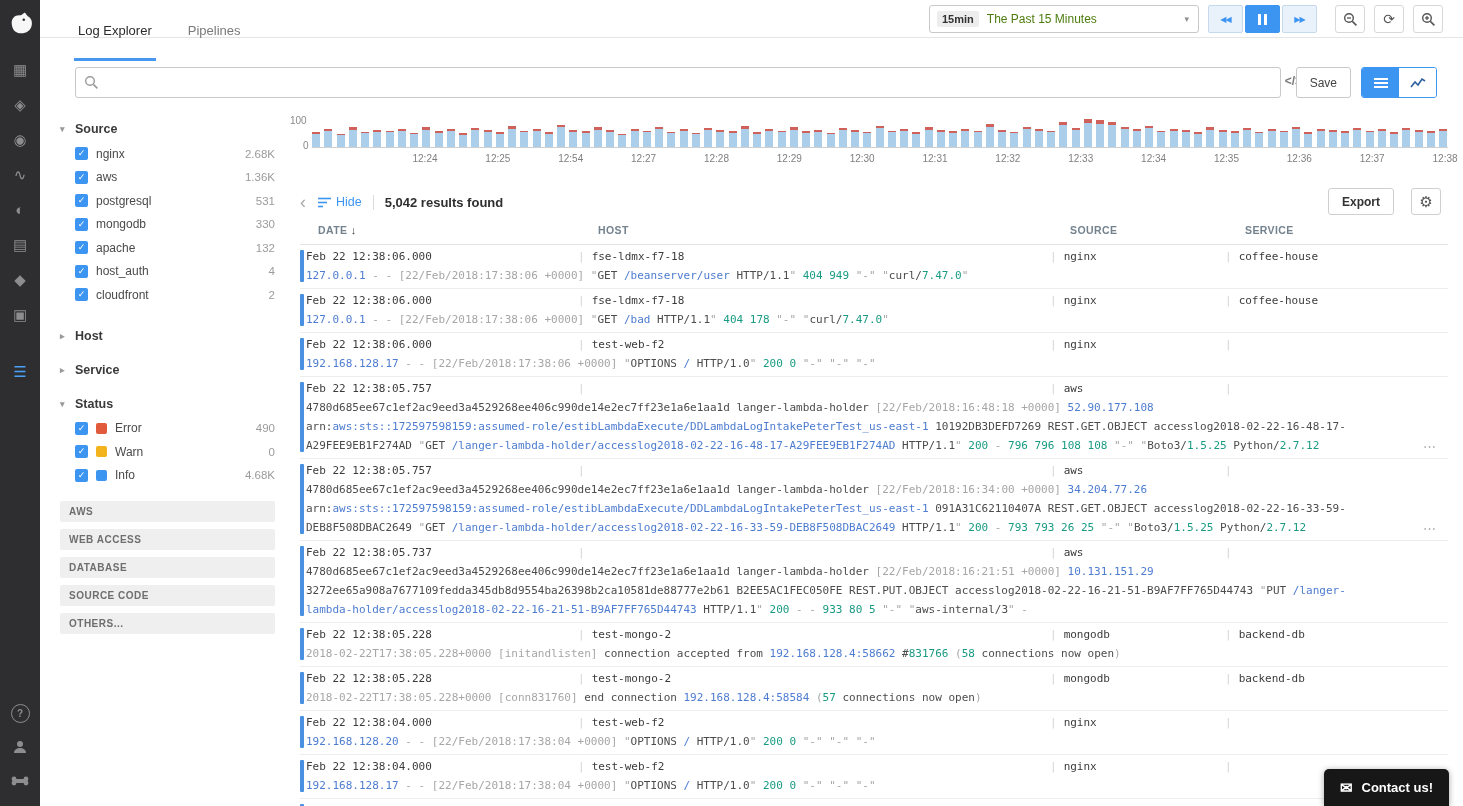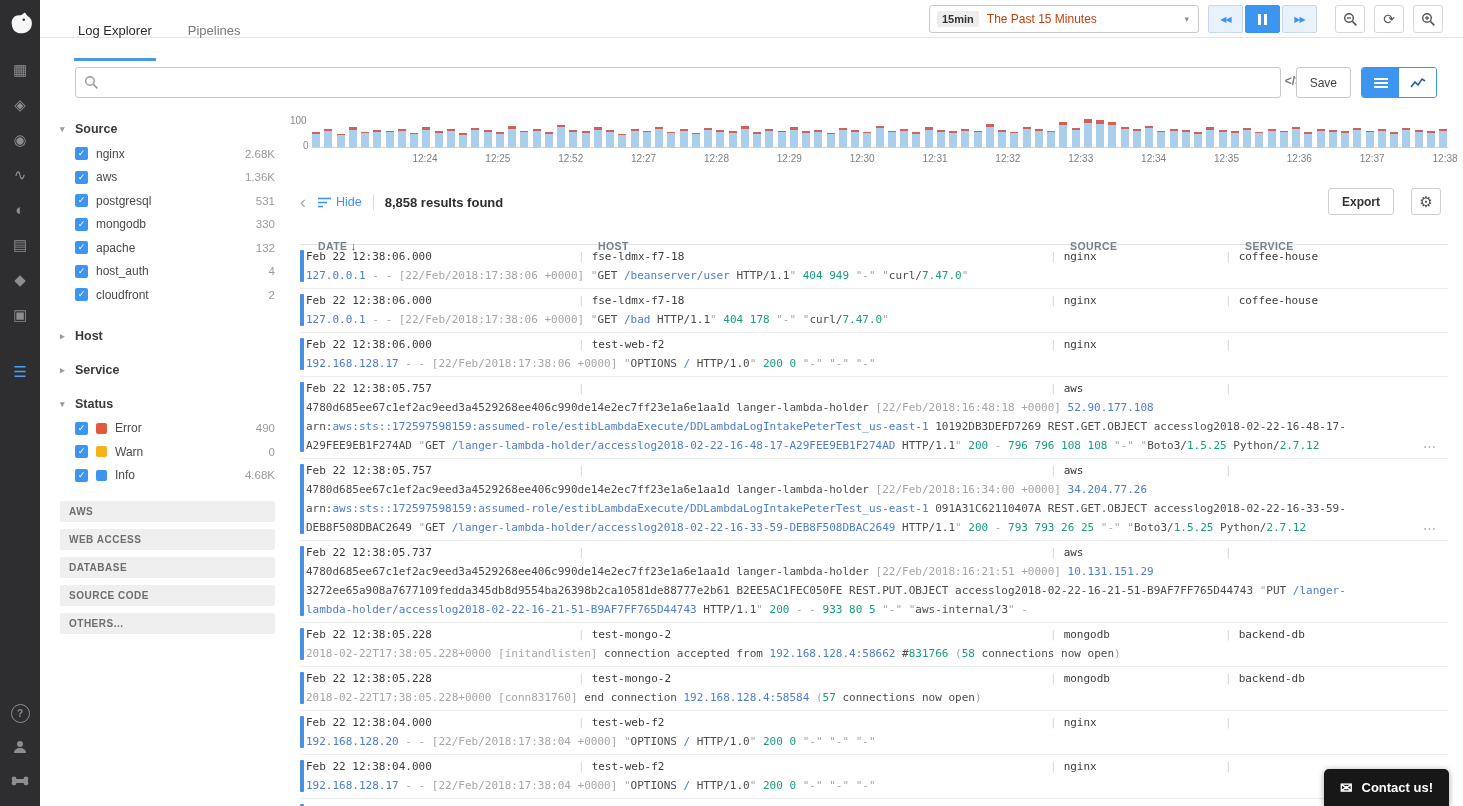--- a/index.html
+++ b/index.html
@@ -25,21 +25,21 @@
           border-bottom:1px solid #e5e5e5;z-index:20;}
   .tabs{position:absolute;left:20px;top:0;height:37px;display:flex;}
   .tab{height:37px;display:flex;align-items:center;padding:12px 18px;font-size:13px;color:#7a7a7a;
        position:relative;cursor:pointer;}
   .tab.active{color:#2b2b2b;}
   .tab.active::after{content:"";position:absolute;left:14px;right:14px;bottom:0;height:3px;background:#4796f0;}
   .time-select{position:absolute;right:264px;top:5px;width:268px;height:26px;border:1px solid #c9c9c9;
                border-radius:3px;display:flex;align-items:center;background:#fff;cursor:pointer;}
   .time-badge{background:#ededed;border-radius:2px;font-size:11px;font-weight:bold;color:#333;
               padding:2px 5px;margin-left:7px;}
-  .time-label{font-size:12px;color:#c2410c;margin-left:8px;}
+  .time-label{font-size:12px;color:#4d7c0f;margin-left:8px;}
   .caret{margin-left:auto;margin-right:9px;color:#8f8f8f;font-size:9px;}
   .playback{position:absolute;right:146px;top:5px;display:flex;gap:2px;}
   .pb{width:33px;height:26px;border:1px solid #c6d9ec;background:#e9f1fa;color:#3d95f2;border-radius:2px;
       display:flex;align-items:center;justify-content:center;font-size:8px;letter-spacing:-1px;cursor:pointer;}
   .pb.pause{background:#3d95f2;border-color:#3d95f2;gap:3px;}
   .pb.pause i{display:block;width:3px;height:11px;background:#fff;}
   .zoom-controls{position:absolute;right:20px;top:5px;display:flex;gap:9px;}
   .icon-btn{width:28px;height:26px;border:1px solid #d8d8d8;border-radius:3px;background:#fff;color:#555;
             display:flex;align-items:center;justify-content:center;font-size:14px;cursor:pointer;}
 
@@ -96,21 +96,21 @@
   .results-count{font-size:13px;font-weight:bold;color:#2f2f2f;}
   .export-btn{position:absolute;right:54px;top:1px;height:27px;box-sizing:border-box;border:1px solid #cfcfcf;
               border-radius:3px;background:#fff;font-size:12px;font-weight:bold;color:#333;padding:0 13px;
               display:flex;align-items:center;cursor:pointer;}
   .gear-btn{position:absolute;right:7px;top:1px;width:30px;height:27px;box-sizing:border-box;border:1px solid #cfcfcf;
             border-radius:3px;background:#fff;color:#555;font-size:15px;display:flex;align-items:center;
             justify-content:center;cursor:pointer;}
 
   
   .table-header{position:absolute;left:300px;top:222px;width:1148px;height:22px;border-bottom:1px solid #e3e3e3;}
-  .th-cell{position:absolute;top:18px;font-size:10.5px;font-weight:bold;letter-spacing:.4px;color:#74828e;cursor:pointer;}
+  .th-cell{position:absolute;top:2px;font-size:10.5px;font-weight:bold;letter-spacing:.4px;color:#74828e;cursor:pointer;}
   .th-cell .sort{color:#444;font-size:11px;}
   .log-list{position:absolute;left:300px;top:245px;width:1148px;height:561px;overflow:hidden;}
   .log-row{position:relative;border-bottom:1px solid #ededf0;padding:2px 0 3px;cursor:pointer;}
   .level-bar{position:absolute;left:0;top:5px;bottom:6px;width:4px;border-radius:1px;background:#4a90e2;}
   .row-body{margin-left:6px;font-family:"DejaVu Sans Mono","Liberation Mono",monospace;font-size:11px;}
   .meta{display:flex;height:19px;line-height:19px;color:#3b3b3b;white-space:nowrap;}
   .c-date{width:272px;flex:none;overflow:hidden;}
   .c-host{width:472px;flex:none;overflow:hidden;}
   .c-src{width:175px;flex:none;overflow:hidden;}
   .c-svc{flex:1;overflow:hidden;}
@@ -696,21 +696,21 @@
         <i class="hbar-val" style="height: 14.28px;"></i>
       </div>
       <div class="hbar">
         <i class="hbar-err" style="height: 2.24px;"></i>
         <i class="hbar-val" style="height: 15.68px;"></i>
       </div>
     </div>
   <div class="xlabels">
       <span class="xlabel" style="left: 113px;">12:24</span>
       <span class="xlabel" style="left: 185.86px;">12:25</span>
-      <span class="xlabel" style="left: 258.72px;">12:52</span>
+      <span class="xlabel" style="left: 258.72px;">12:54</span>
       <span class="xlabel" style="left: 331.58px;">12:27</span>
       <span class="xlabel" style="left: 404.44px;">12:28</span>
       <span class="xlabel" style="left: 477.3px;">12:29</span>
       <span class="xlabel" style="left: 550.16px;">12:30</span>
       <span class="xlabel" style="left: 623.02px;">12:31</span>
       <span class="xlabel" style="left: 695.88px;">12:32</span>
       <span class="xlabel" style="left: 768.74px;">12:33</span>
       <span class="xlabel" style="left: 841.6px;">12:34</span>
       <span class="xlabel" style="left: 914.46px;">12:35</span>
       <span class="xlabel" style="left: 987.32px;">12:36</span>
@@ -723,21 +723,21 @@
   <span class="back-arrow">‹</span>
   <span class="hide-ctl">
     <svg width="13" height="11" viewBox="0 0 13 11">
       <line x1="0" y1="1.5" x2="13" y2="1.5" stroke="#3d95f2" stroke-width="1.6"></line>
       <line x1="0" y1="5.5" x2="9" y2="5.5" stroke="#3d95f2" stroke-width="1.6"></line>
       <line x1="0" y1="9.5" x2="5" y2="9.5" stroke="#3d95f2" stroke-width="1.6"></line>
     </svg>
     <span>Hide</span>
   </span>
   <span class="vdiv"></span>
-  <span class="results-count">8,858 results found</span>
+  <span class="results-count">5,042 results found</span>
   <div class="export-btn">Export</div>
   <div class="gear-btn">
     <span>⚙</span>
   </div>
 </div>
 
 <div class="table-header">
     <span class="th-cell" style="left: 18px;">DATE<span class="sort"> ↓</span></span>
     <span class="th-cell" style="left: 298px;">HOST</span>
     <span class="th-cell" style="left: 770px;">SOURCE</span>

